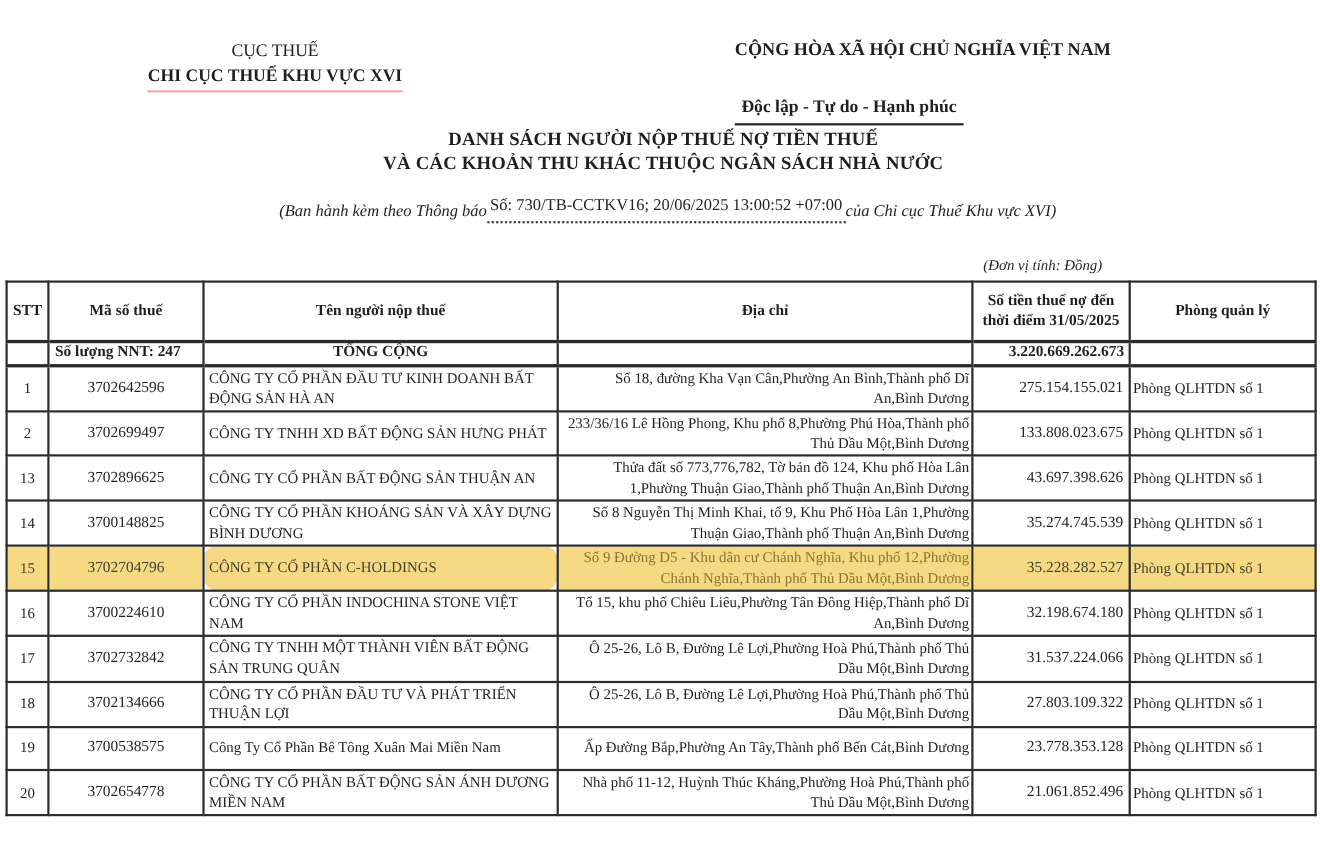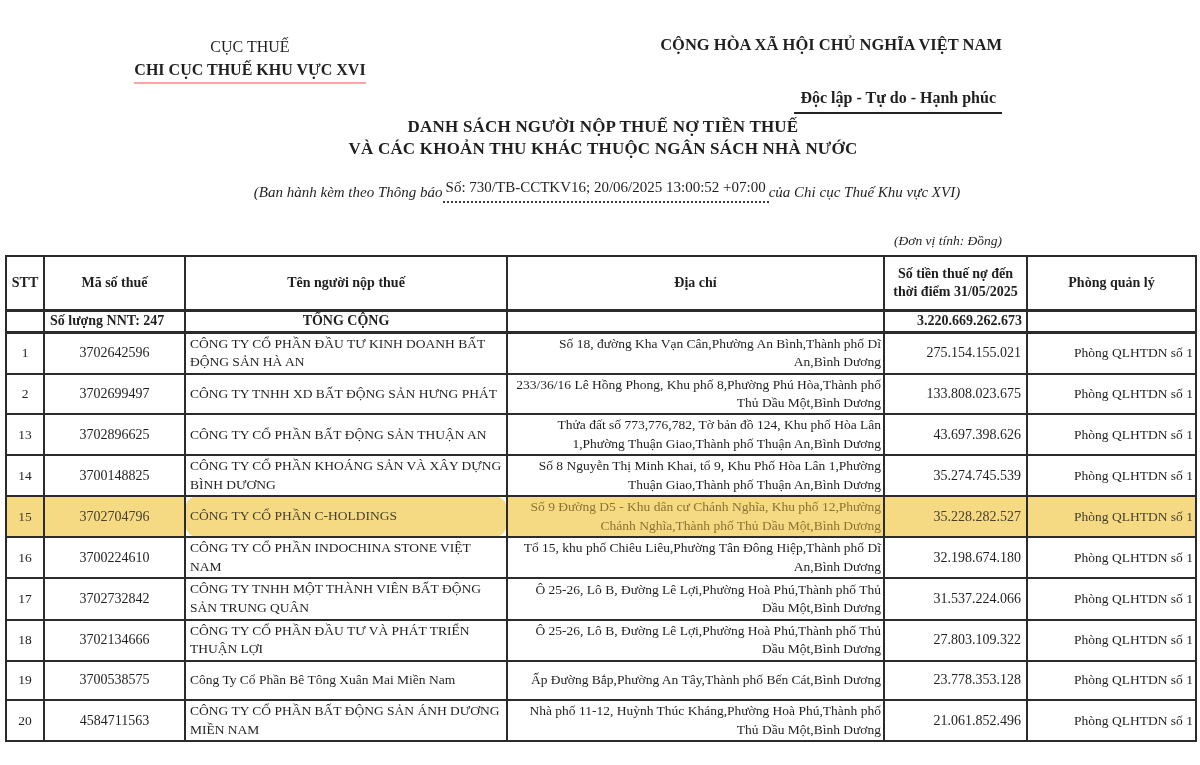--- a/index.html
+++ b/index.html
@@ -11,22 +11,22 @@
   }
 
   
   .hdr-left {
     position: absolute; left: 120px; top: 35px; width: 260px;
     text-align: center; font-size: 16px; line-height: 1.45;
   }
   .hdr-left .l1 { font-weight: normal; }
   .hdr-left .l2 { font-weight: bold; display: inline-block; border-bottom: 2px solid #fca5a5; padding-bottom: 1px; }
   .hdr-right {
-    position: absolute; left: 622px; top: 33px; width: 380px;
-    text-align: right; font-size: 16.5px; line-height: 1.5;
+    position: absolute; left: 668px; top: 33px; width: 380px;
+    text-align: left; font-size: 16.5px; line-height: 1.5;
   }
   .hdr-right .l1 { font-weight: bold; }
   .hdr-right .l2 { font-weight: bold; font-size: 16px; display: inline-block; border-bottom: 2px solid #222; padding: 0 6px 2px 6px; margin-top: 28px; }
 
   
   .doc-title {
     position: absolute; left: 0; top: 116px; width: 1206px;
     text-align: center; font-weight: bold; font-size: 17px; line-height: 1.32;
     letter-spacing: 0.2px;
   }
@@ -69,21 +69,21 @@
   }
   tr.summary .s-count { text-align: left; padding-left: 5px; margin-left: 20px; }
   tr.summary .s-label { text-align: center; }
   tr.summary .s-amt   { text-align: right; padding-right: 4px; }
 
   td.c-stt  { text-align: center; padding: 1px 2px; }
   td.c-mst  { text-align: center; padding: 1px 2px; font-size: 14px; }
   td.c-name { text-align: left; padding: 1px 3px 1px 4px; line-height: 1.38; border-radius: 13px; }
   td.c-addr { text-align: right; vertical-align: middle; padding: 1px 2px 1px 6px; line-height: 1.36; }
   td.c-amt  { text-align: right; padding: 1px 5px 1px 2px; font-size: 14px; }
-  td.c-dept { text-align: right; padding: 1px 2px; }
+  td.c-dept { text-align: left; padding: 1px 2px; }
 
   tr.data-row td { height: 39px; }
 
   
   tr.hl td { background: var(--hl-bg, #f6d983); color: var(--hl-text, #45412f); }
   tr.hl td.c-addr { color: var(--hl-addr, #8b7334); }
 </style>
 </head>
 <body>
 
@@ -203,20 +203,20 @@
       <tr class="data-row">
     <td class="c-stt">19</td>
     <td class="c-mst">3700538575</td>
     <td class="c-name">Công Ty Cổ Phần Bê Tông Xuân Mai Miền Nam</td>
     <td class="c-addr">Ấp Đường Bắp,Phường An Tây,Thành phố Bến Cát,Bình Dương</td>
     <td class="c-amt">23.778.353.128</td>
     <td class="c-dept">Phòng QLHTDN số 1</td>
   </tr>
       <tr class="data-row">
     <td class="c-stt">20</td>
-    <td class="c-mst">4584711563</td>
+    <td class="c-mst">3702654778</td>
     <td class="c-name">CÔNG TY CỔ PHẦN BẤT ĐỘNG SẢN ÁNH DƯƠNG MIỀN NAM</td>
     <td class="c-addr">Nhà phố 11-12, Huỳnh Thúc Kháng,Phường Hoà Phú,Thành phố Thủ Dầu Một,Bình Dương</td>
     <td class="c-amt">21.061.852.496</td>
     <td class="c-dept">Phòng QLHTDN số 1</td>
   </tr>
     </tbody>
 </table>
 
 </body></html>

